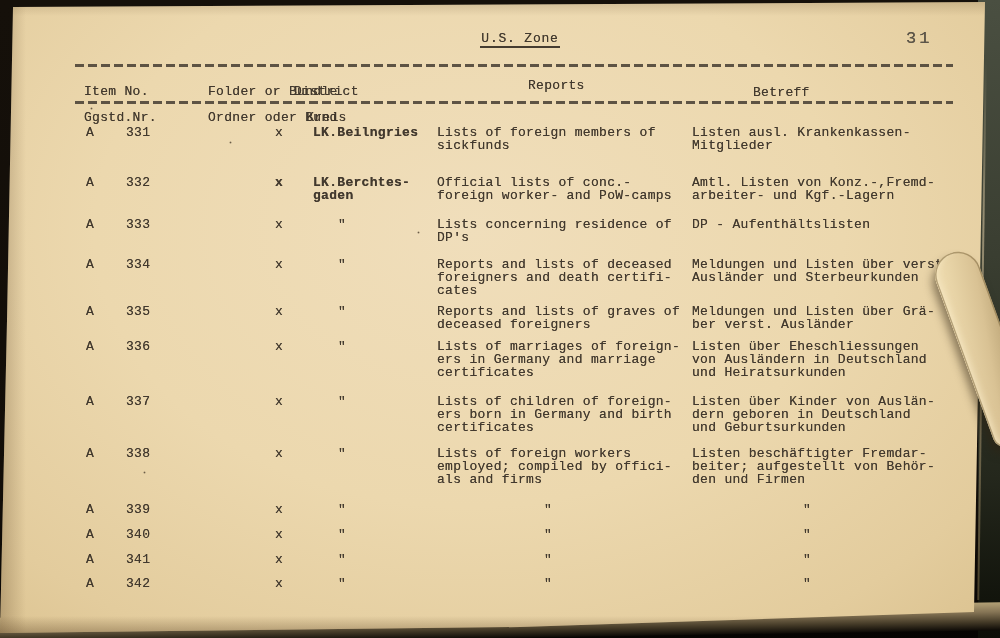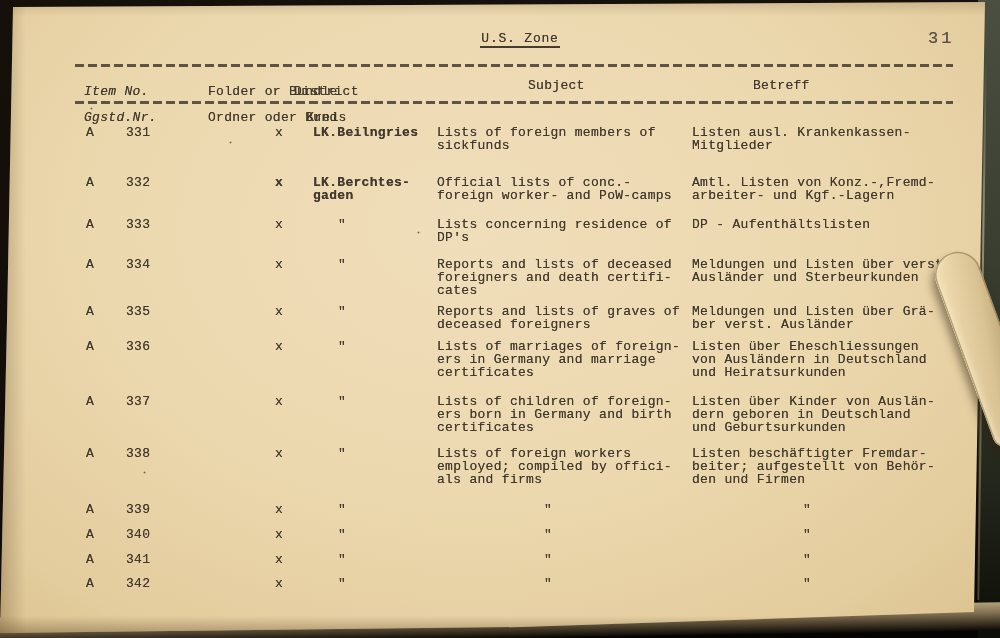--- a/index.html
+++ b/index.html
@@ -45,34 +45,34 @@
     background:linear-gradient(100deg,#ecd9ac 15%, #d9c294 55%, #b49d6f 90%);
     box-shadow:-5px 6px 9px rgba(48,36,18,.5), inset 0 0 0 1.5px rgba(128,106,64,.55), inset 4px -2px 6px rgba(255,244,214,.5);
   }
   .content { position:absolute; inset:0; z-index:4; color:#42392e; font-size:13px; letter-spacing:.3px; }
   .content div, .content span { text-shadow:0 0 .6px rgba(62,52,40,.75); }
 
   .title { position:absolute; top:32px; left:400px; width:240px; text-align:center; line-height:14px; }
   .title .u { display:inline-block; border-bottom:2px solid #453c30; padding:0 1px 0 1px; letter-spacing:.8px; }
   .title .de { display:block; margin-top:1px; }
 
-  .page-no { position:absolute; left:928px; top:29px; font-size:17px; letter-spacing:3px; color:#5c564a; text-shadow:0 0 1px rgba(80,74,62,.5); }
+  .page-no { position:absolute; left:906px; top:29px; font-size:17px; letter-spacing:3px; color:#5c564a; text-shadow:0 0 1px rgba(80,74,62,.5); }
 
   .dash { position:absolute; left:75px; width:878px; height:3px;
     background:repeating-linear-gradient(90deg,#4a4135 0 9px, rgba(0,0,0,0) 9px 13px); opacity:.88; }
   .dash1 { top:64px; }
   .dash2 { top:101px; }
 
   .hdr { position:absolute; line-height:13px; white-space:pre-line; }
   .hdr span { display:block; }
-  .h-item { left:84px; top:72px;font-style:italic; }
+  .h-item { left:84px; top:72px; }
   .h-folder { left:167px; top:72px;margin-left:41px; }
   .h-district { left:294px; top:72px; text-align:center; }
   .h-subject { left:528px; top:79px; }
-  .h-betreff { left:753px; top:79px; }
+  .h-betreff { left:753px; top:86px; }
 
   .row { position:absolute; left:0; right:0; height:0; }
   .cell { position:absolute; top:0; line-height:13px; white-space:pre-line; }
   .c-series { left:86px; }
   .c-item { left:126px; }
   .c-folder { left:275px; }
   .c-district { left:313px; }
   .c-subject { left:437px; }
   .c-betreff { left:692px; }
   .dd { left:338px; }
@@ -107,21 +107,21 @@
       <span>Ggstd.Nr.</span>
     </div>
     <div class="hdr h-folder">
       <span>Folder or Bundle</span>
       <span>Ordner oder Bund</span>
     </div>
     <div class="hdr h-district">
       <span>District</span>
       <span>Kreis</span>
     </div>
-    <div class="hdr h-subject">Subject</div>
+    <div class="hdr h-subject">Reports</div>
     <div class="hdr h-betreff">Betreff</div>
 
     <div class="dash dash2"></div>
 
     <div class="row" style="top:126px">
       <div class="cell c-series">A</div>
       <div class="cell c-item">331</div>
       <div class="cell c-folder">x</div>
       <div class="cell c-district b">LK.Beilngries</div>
       <div class="cell c-subject">Lists of foreign members of

